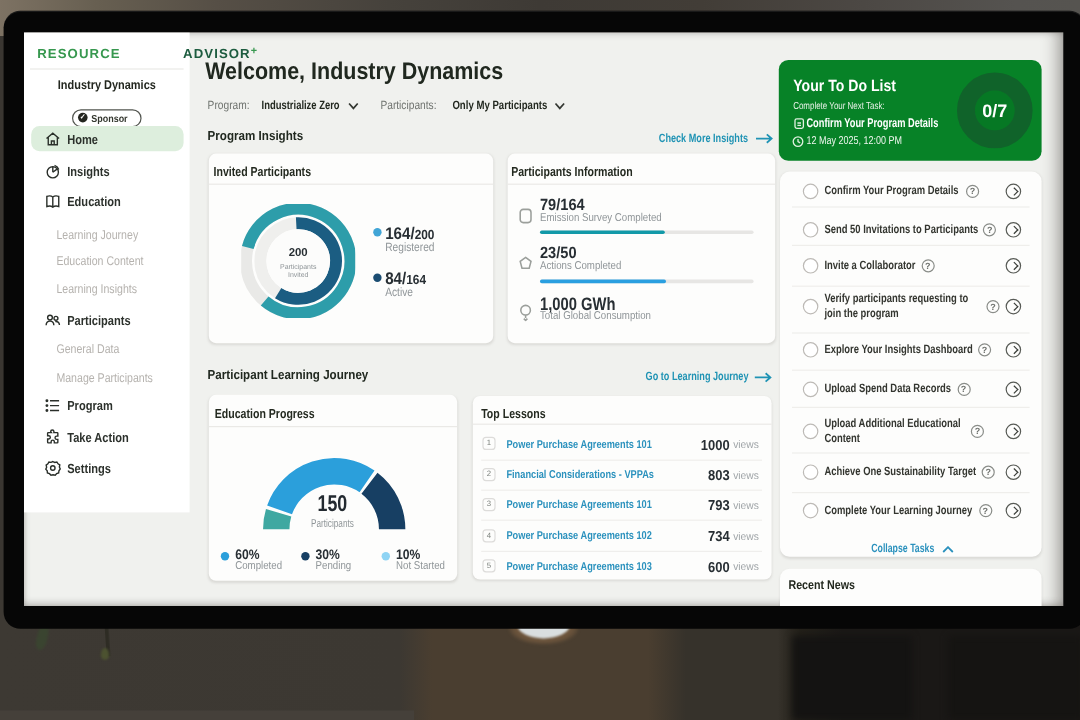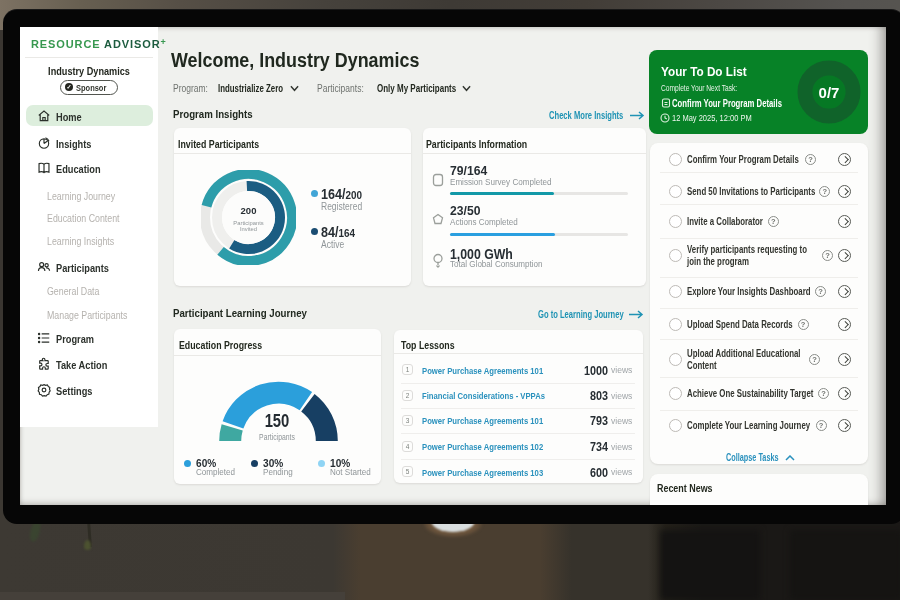--- a/index.html
+++ b/index.html
@@ -56,25 +56,25 @@
   <div class="abs" id="standsh"></div>
   <div class="abs" id="stand"></div>
   <div class="abs" id="leaf"></div>
   <div class="abs" style="left:88px; top:521px; width:2.5px; height:26px; background:#2e2c24; transform:rotate(-4deg); filter:blur(0.6px);"></div>
   <div class="abs" style="left:84px; top:540px; width:7px; height:10px; background:#4c5230; border-radius:50% 50% 50% 50%/60% 60% 40% 40%; filter:blur(1px);"></div>
   <div class="abs" id="bezel"></div>
   <div class="abs" id="screen">
 
     <div id="sidebar"></div>
     <div style="left:11px; top:10px; font-size:11px; font-weight:700; letter-spacing:0.9px; white-space:nowrap;">
-      <span style="color:#37984f;">RESOURCE</span> <span style="color:#1d5c3f;">ADVISOR</span><span style="color:#37984f; font-size:9px; vertical-align:3px;">+</span>
+      <span style="color:#37984f;">RESOURCE</span> <span style="color:#1d5c3f;margin-left:48px;">ADVISOR</span><span style="color:#37984f; font-size:9px; vertical-align:3px;">+</span>
     </div>
     <div class="divline" style="left:5px; top:30px; width:128px;"></div>
     <div style="left:0; top:38px; width:138px; text-align:center; font-size:10.5px; font-weight:700; color:#23271f; transform:scaleX(0.87);">Industry Dynamics</div>
-    <div style="left:40px; top:53px; width:58px; height:15px; border:1.5px solid #52554f; border-radius:8px; background:#fff;">
+    <div style="left:40px; top:64px; width:58px; height:15px; border:1.5px solid #52554f; border-radius:8px; background:#fff;">
       <div class="in" style="left:4px; top:2.2px; width:8px; height:8px; border-radius:50%; background:#23251f; color:#fff; font-size:6px; font-weight:700; text-align:center; line-height:8px;">✓</div>
       <div class="in" style="left:15px; top:1.5px; font-size:8.5px; font-weight:600; color:#34372f; transform:scaleX(0.88); transform-origin:0 0;">Sponsor</div>
     </div>
     <div style="left:6px; top:78px; width:127px; height:21px; background:#ddeedd; border-radius:7px;"></div>
     <div class="nicon" style="top:82px;"><svg viewBox="0 0 24 24" fill="none" stroke="#2a2f2a" stroke-width="2">
           <path d="M3 11 L12 3.5 L21 11 M5.5 9.5 V20 H18.5 V9.5 M10 20 V14.5 H14 V20"></path>
         </svg></div>
     <div class="navtxt" style="left:36px; top:83.5px;">Home</div>
     <div class="nicon" style="top:109px;"><svg viewBox="0 0 24 24" fill="none" stroke="#2a2f2a" stroke-width="2">
           <circle cx="12" cy="13" r="8"></circle>

